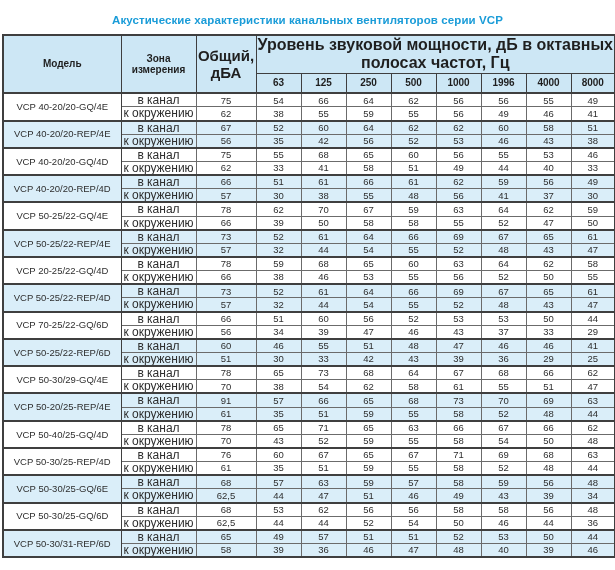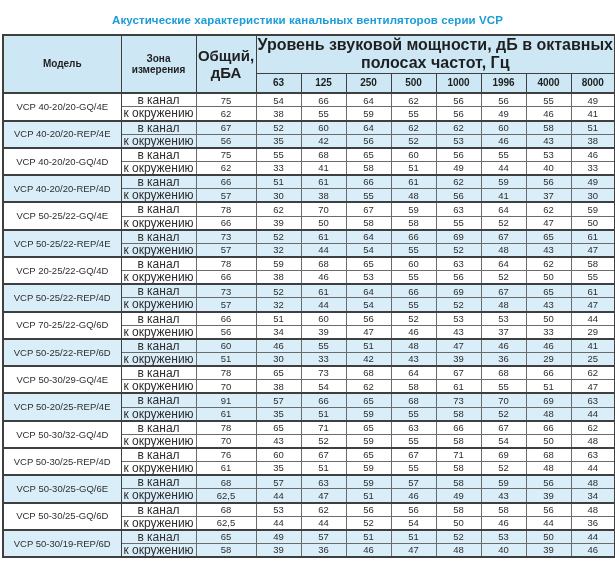--- a/index.html
+++ b/index.html
@@ -429,21 +429,21 @@
           <td>59</td>
           <td>55</td>
           <td>58</td>
           <td>52</td>
           <td>48</td>
           <td>44</td>
         </tr>
       </tbody>
       <tbody class="block">
         <tr>
-          <td class="model-cell" rowspan="2">VCP 50-30/32-GQ/4D</td>
+          <td class="model-cell" rowspan="2">VCP 50-40/25-GQ/4D</td>
           <td class="zone-cell">в канал</td>
           <td>78</td>
           <td>65</td>
           <td>71</td>
           <td>65</td>
           <td>63</td>
           <td>66</td>
           <td>67</td>
           <td>66</td>
           <td>62</td>
@@ -537,21 +537,21 @@
           <td>52</td>
           <td>54</td>
           <td>50</td>
           <td>46</td>
           <td>44</td>
           <td>36</td>
         </tr>
       </tbody>
       <tbody class="block shaded">
         <tr>
-          <td class="model-cell" rowspan="2">VCP 50-30/19-REP/6D</td>
+          <td class="model-cell" rowspan="2">VCP 50-30/31-REP/6D</td>
           <td class="zone-cell">в канал</td>
           <td>65</td>
           <td>49</td>
           <td>57</td>
           <td>51</td>
           <td>51</td>
           <td>52</td>
           <td>53</td>
           <td>50</td>
           <td>44</td>

